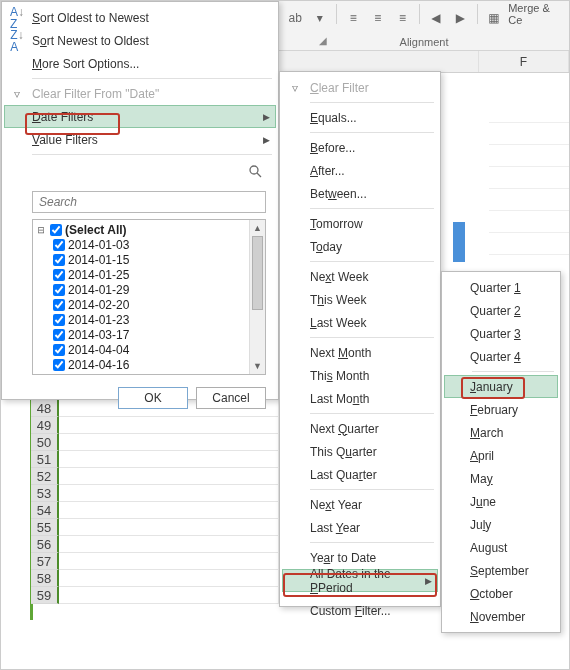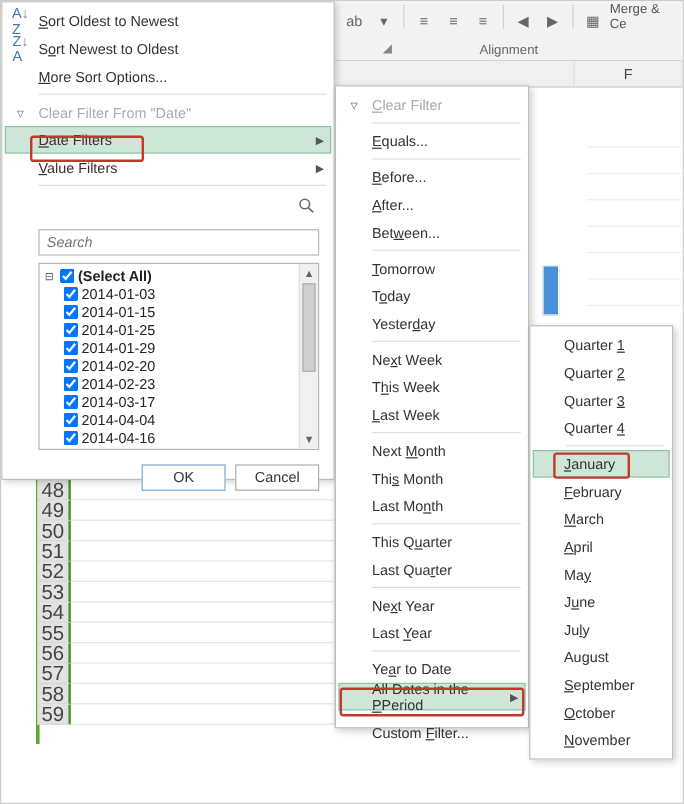--- a/index.html
+++ b/index.html
@@ -61,21 +61,21 @@
   .submenu .mi-icon-left { position: absolute; left: 4px; width: 18px; height: 18px; display: flex; align-items: center; justify-content: center; }
   
   
   .period-menu { position: absolute; top: 270px; left: 440px; width: 120px; background: #fff; border: 1px solid #bcbcbc; box-shadow: 2px 2px 6px rgba(0,0,0,.2); padding: 4px 2px; }
   .period-menu .menu-item { padding-left: 26px; }
   .period-menu .menu-item.hover { padding-left: 25px; }
   
   
   .grid { position: absolute; top: 399px; left: 30px; width: 248px; }
   .grid-row { height: 17px; display: flex; }
-  .row-head { width: 28px; font-size: 17px; color: #444; text-align: center; line-height: 17px; border-right: 1px solid #d8d8d8; border-bottom: 1px solid #d8d8d8; background: #f0f0f0; }
+  .row-head { width: 28px; font-size: 13px; color: #444; text-align: center; line-height: 17px; border-right: 1px solid #d8d8d8; border-bottom: 1px solid #d8d8d8; background: #f0f0f0; }
   .row-head.sel { background: #e2e2e2; border-right: 2px solid #4c8c2b; }
   .grid-cell { flex: 1; border-bottom: 1px solid #e4e4e4; border-right: 1px solid #e4e4e4; }
   .left-green { position: absolute; top: 399px; left: 29px; width: 3px; height: 220px; background: #5fa636; }
   
   
   .chart-bar { position: absolute; top: 220px; right: 103px; width: 14px; height: 42px; background: #4a90d9; border: 1px solid #fff; }
   
   
   .right-lines { position: absolute; top: 100px; right: 0; width: 80px; height: 160px; }
   .right-lines div { height: 22px; border-bottom: 1px solid #eee; }
@@ -245,21 +245,21 @@
       <div class="tree-row child">
           <input type="checkbox" checked="" style="">
           <span>2014-01-29</span>
         </div>
       <div class="tree-row child">
           <input type="checkbox" checked="" style="">
           <span>2014-02-20</span>
         </div>
       <div class="tree-row child">
           <input type="checkbox" checked="" style="">
-          <span>2014-02-23</span>
+          <span>2014-01-23</span>
         </div>
       <div class="tree-row child">
           <input type="checkbox" checked="" style="">
           <span>2014-03-17</span>
         </div>
       <div class="tree-row child">
           <input type="checkbox" checked="" style="">
           <span>2014-04-04</span>
         </div>
       <div class="tree-row child">
@@ -306,23 +306,20 @@
   <div class="menu-item">
       <span class="mi-label">Bet<span class="und">w</span><span>een...</span></span>
     </div>
   <div class="menu-sep"></div>
   <div class="menu-item">
       <span class="mi-label"><span class="und">T</span><span>omorrow</span></span>
     </div>
   <div class="menu-item">
       <span class="mi-label">T<span class="und">o</span><span>day</span></span>
     </div>
-  <div class="menu-item">
-      <span class="mi-label">Yester<span class="und">d</span><span>ay</span></span>
-    </div>
   <div class="menu-sep"></div>
   <div class="menu-item">
       <span class="mi-label">Ne<span class="und">x</span><span>t Week</span></span>
     </div>
   <div class="menu-item">
       <span class="mi-label">T<span class="und">h</span><span>is Week</span></span>
     </div>
   <div class="menu-item">
       <span class="mi-label"><span class="und">L</span><span>ast Week</span></span>
     </div>
@@ -330,20 +327,23 @@
   <div class="menu-item">
       <span class="mi-label">Next <span class="und">M</span><span>onth</span></span>
     </div>
   <div class="menu-item">
       <span class="mi-label">Thi<span class="und">s</span><span> Month</span></span>
     </div>
   <div class="menu-item">
       <span class="mi-label">Last Mo<span class="und">n</span><span>th</span></span>
     </div>
   <div class="menu-sep"></div>
+  <div class="menu-item">
+      <span class="mi-label">Next <span class="und">Q</span><span>uarter</span></span>
+    </div>
   <div class="menu-item">
       <span class="mi-label">This Q<span class="und">u</span><span>arter</span></span>
     </div>
   <div class="menu-item">
       <span class="mi-label">Last Qua<span class="und">r</span><span>ter</span></span>
     </div>
   <div class="menu-sep"></div>
   <div class="menu-item">
       <span class="mi-label">Ne<span class="und">x</span><span>t Year</span></span>
     </div>

